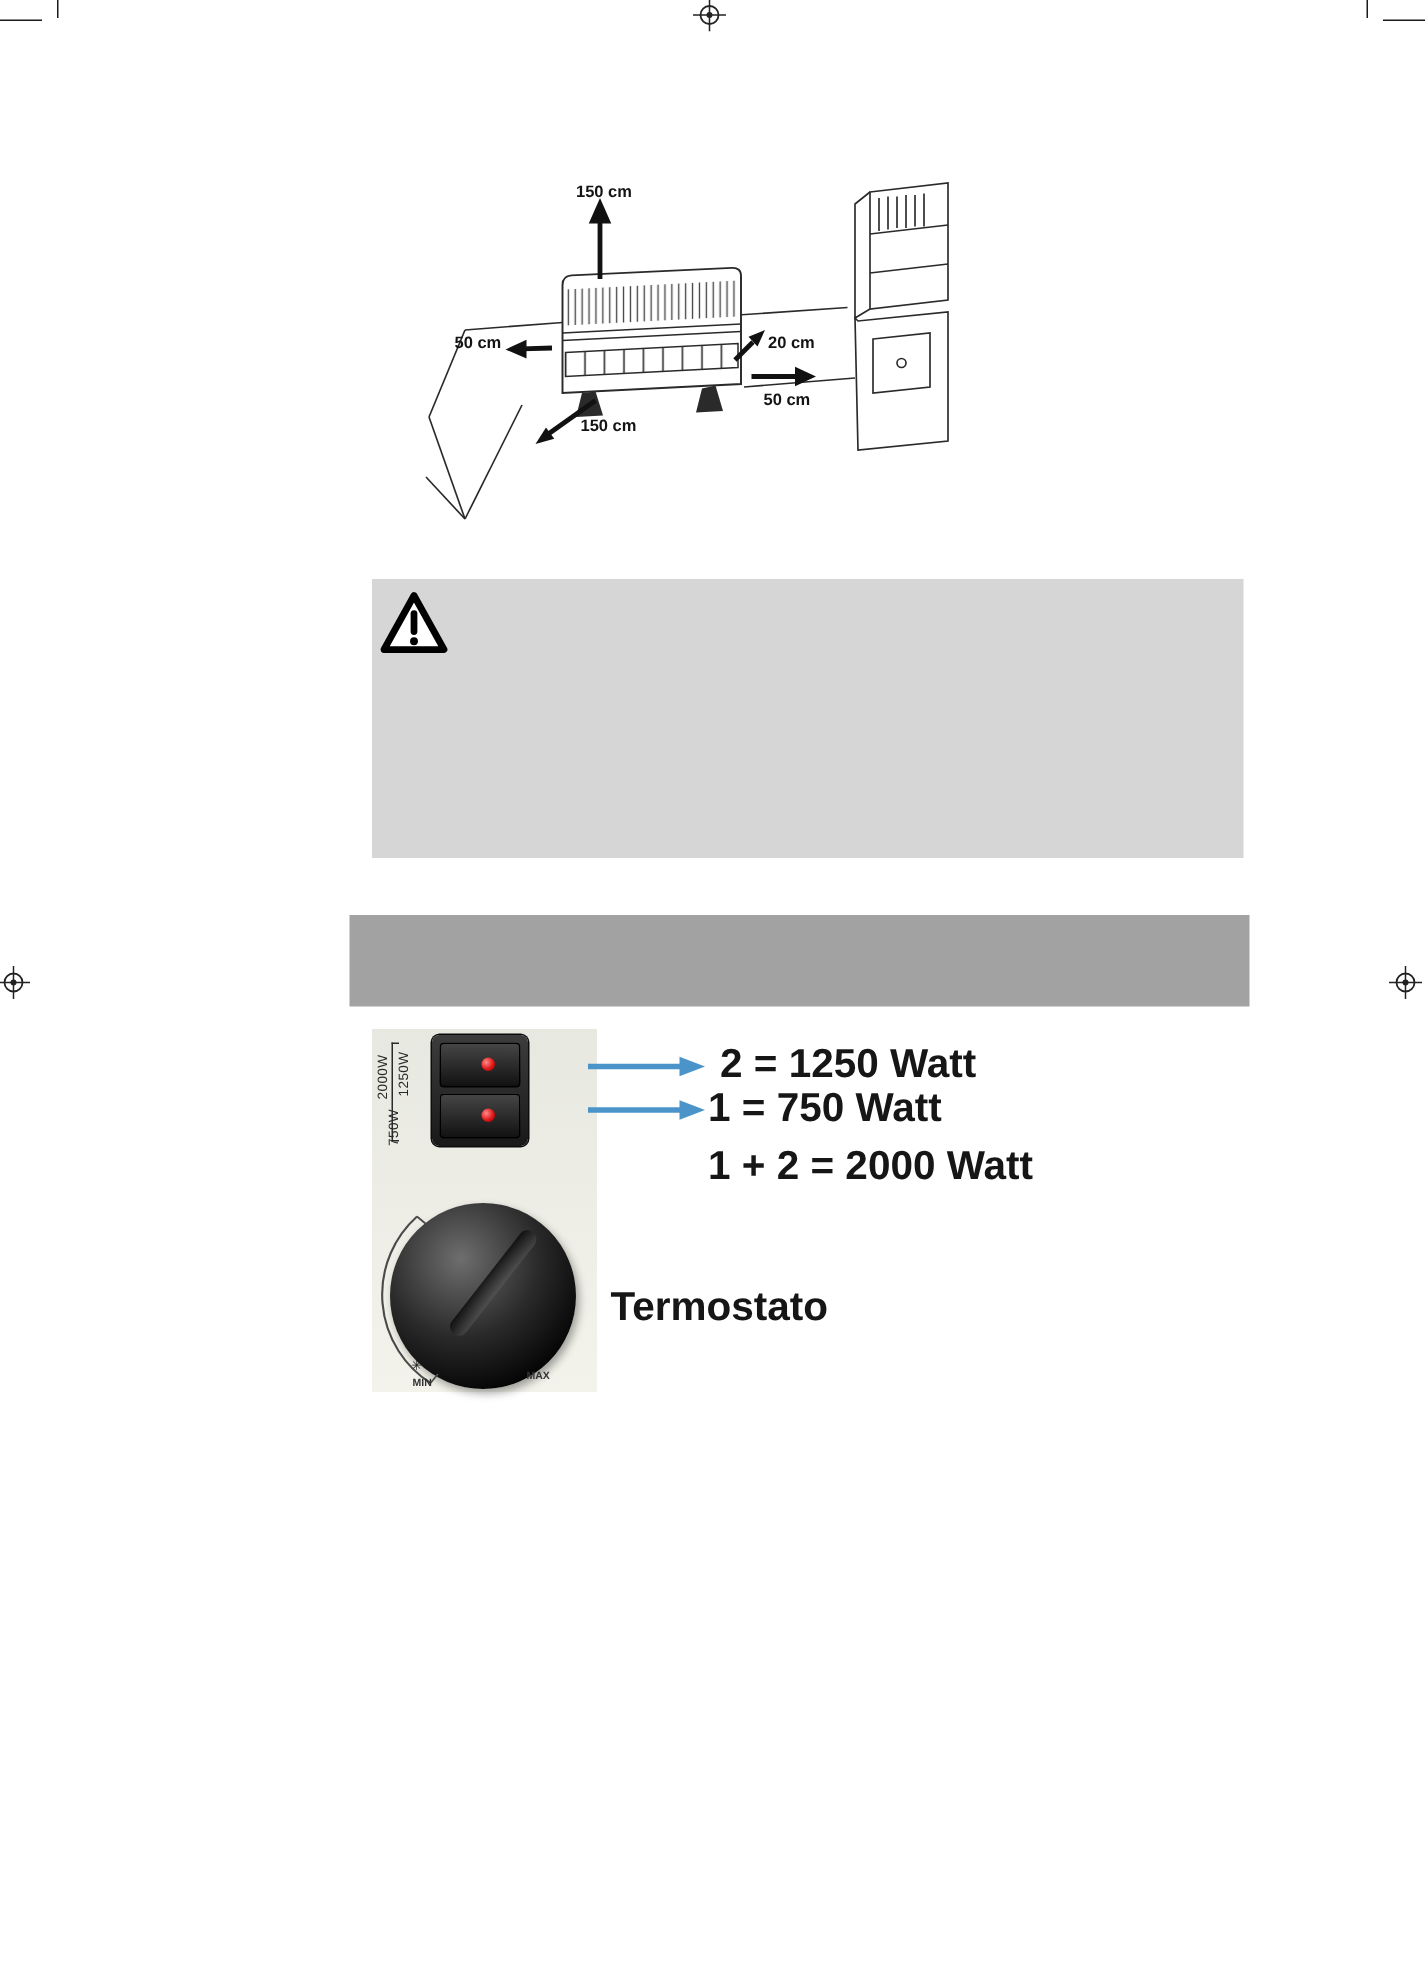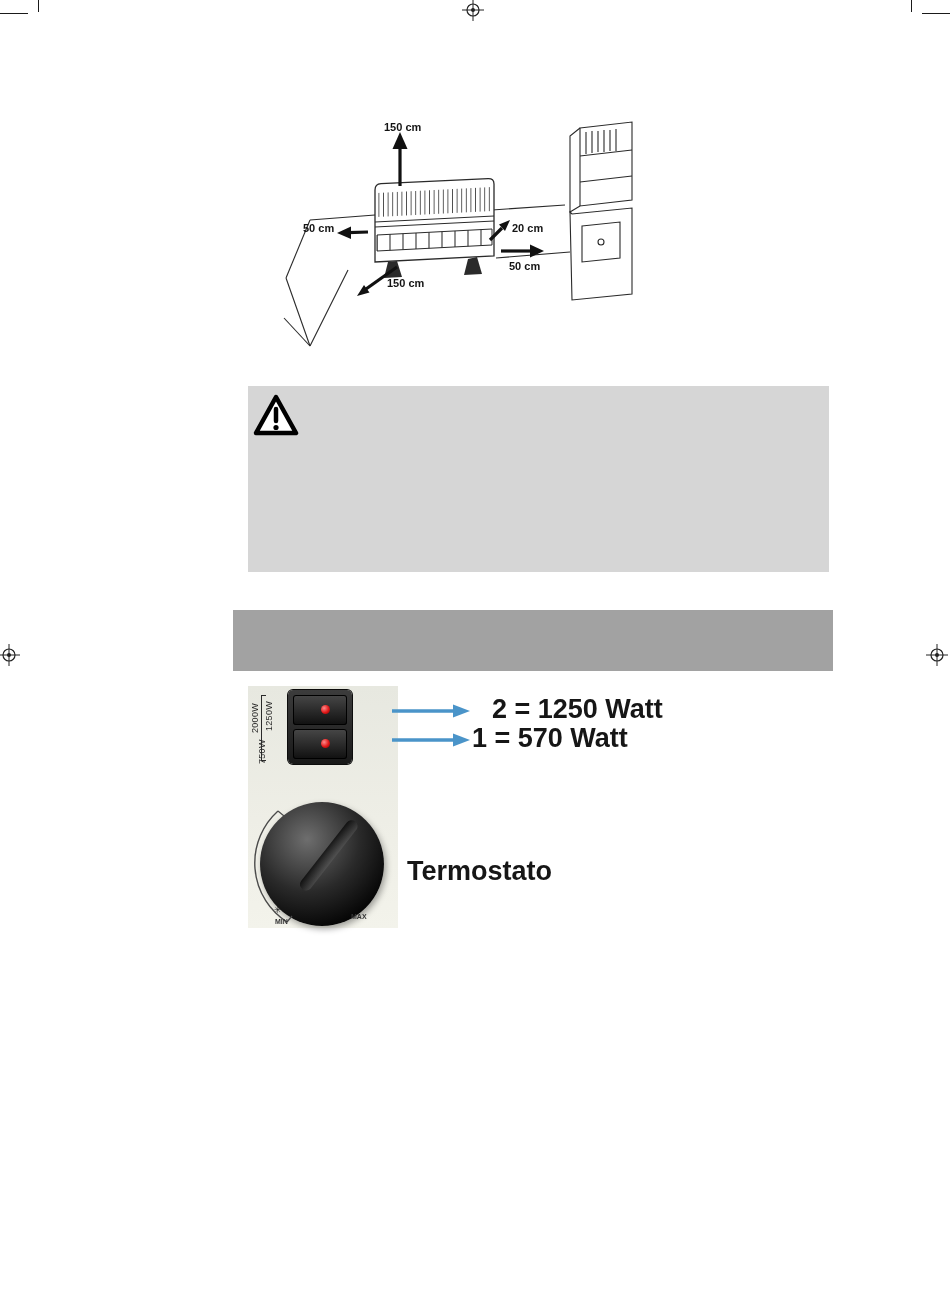--- a/index.html
+++ b/index.html
@@ -189,20 +189,21 @@
 
   <svg class="blue-arrow" style="left:392px;top:703px" viewBox="0 0 80 16">
     <line x1="0" y1="8" x2="62" y2="8" stroke="#4a94c9" stroke-width="3.6"></line>
     <polygon points="78,8 61,1.5 61,14.5" fill="#4a94c9"></polygon>
   </svg>
   <svg class="blue-arrow" style="left:392px;top:732px" viewBox="0 0 80 16">
     <line x1="0" y1="8" x2="62" y2="8" stroke="#4a94c9" stroke-width="3.6"></line>
     <polygon points="78,8 61,1.5 61,14.5" fill="#4a94c9"></polygon>
   </svg>
 
-  <div class="big-text" style="left:492px;top:694px">2 = 1250 Watt</div>
-  <div class="big-text" style="left:472px;top:723px">1 = 570 Watt</div>
+  <div class="big-text" style="left:480px;top:694px">2 = 1250 Watt</div>
+  <div class="big-text" style="left:472px;top:723px">1 = 750 Watt</div>
+  <div class="big-text" style="left:472px;top:762px">1 + 2 = 2000 Watt</div>
   <div class="big-text" style="left:407px;top:856px">Termostato</div>
 
   <div class="footer-bar"></div>
   <div class="tab-block"></div>
 
 </div>
 
 </body></html>

